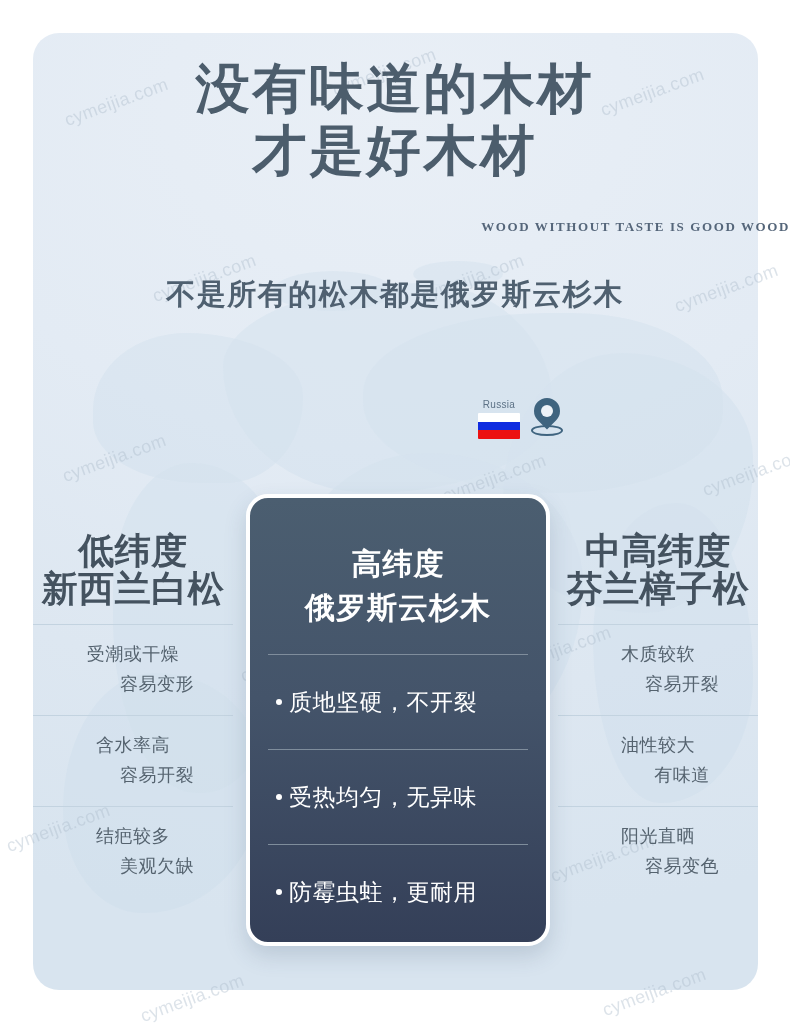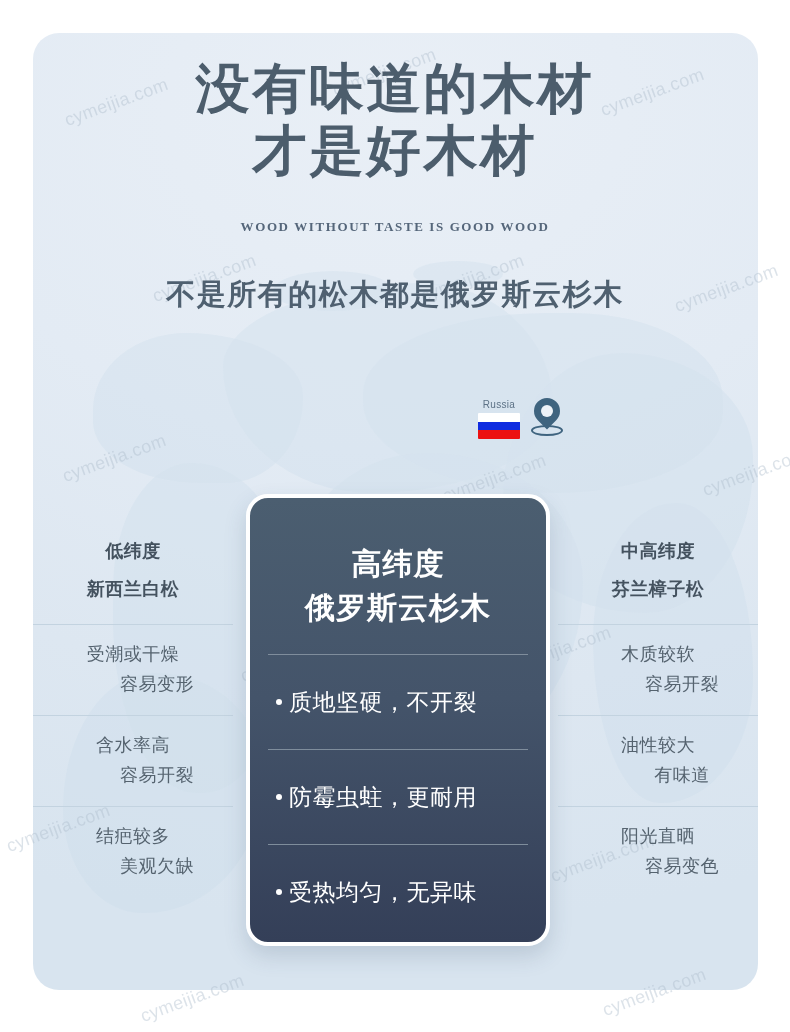--- a/index.html
+++ b/index.html
@@ -67,21 +67,21 @@
     font-family:"Liberation Serif", serif;
     font-weight:700;
     font-size:54px;
     line-height:62px;
     letter-spacing:3px;
   }
   .headline .l2 { display:block; }
 
   .eng {
     position:absolute; left:0; right:0; top:219px;
-    text-align:center;
+    text-align:right;
     color:#55667a;
     font-family:"Liberation Serif", serif;
     font-weight:700;
     font-size:13px;
     letter-spacing:1.6px;
   }
 
   .subhead {
     position:absolute; left:0; right:0; top:275px;
     text-align:center;
@@ -137,21 +137,21 @@
     position:absolute;
     width:200px;
     text-align:center;
   }
   .col-left  { left:33px;  top:532px; }
   .col-right { left:558px; top:532px; }
 
   .col-title {
     color:#44525f;
     font-weight:700;
-    font-size:18px;
+    font-size:36px;
     line-height:38px;
     letter-spacing:.5px;
     font-family:"Liberation Sans", sans-serif;
   }
   .col-title .t2 { display:block; }
 
   .col-list { margin-top:18px; }
   .col-item {
     color:#55636f;
     font-size:18px;
@@ -320,22 +320,22 @@
       <span>高纬度</span>
       <span class="t2">俄罗斯云杉木</span>
     </div>
     <div class="cc-list">
       <div class="cc-item">
         <span class="dot"></span>
         <span>质地坚硬，不开裂</span>
       </div>
       <div class="cc-item">
         <span class="dot"></span>
-        <span>防霉虫蛀，更耐用</span>
+        <span>受热均匀，无异味</span>
       </div>
       <div class="cc-item">
         <span class="dot"></span>
-        <span>受热均匀，无异味</span>
+        <span>防霉虫蛀，更耐用</span>
       </div>
     </div>
   </div>
 
 </div>
 
 </body></html>

